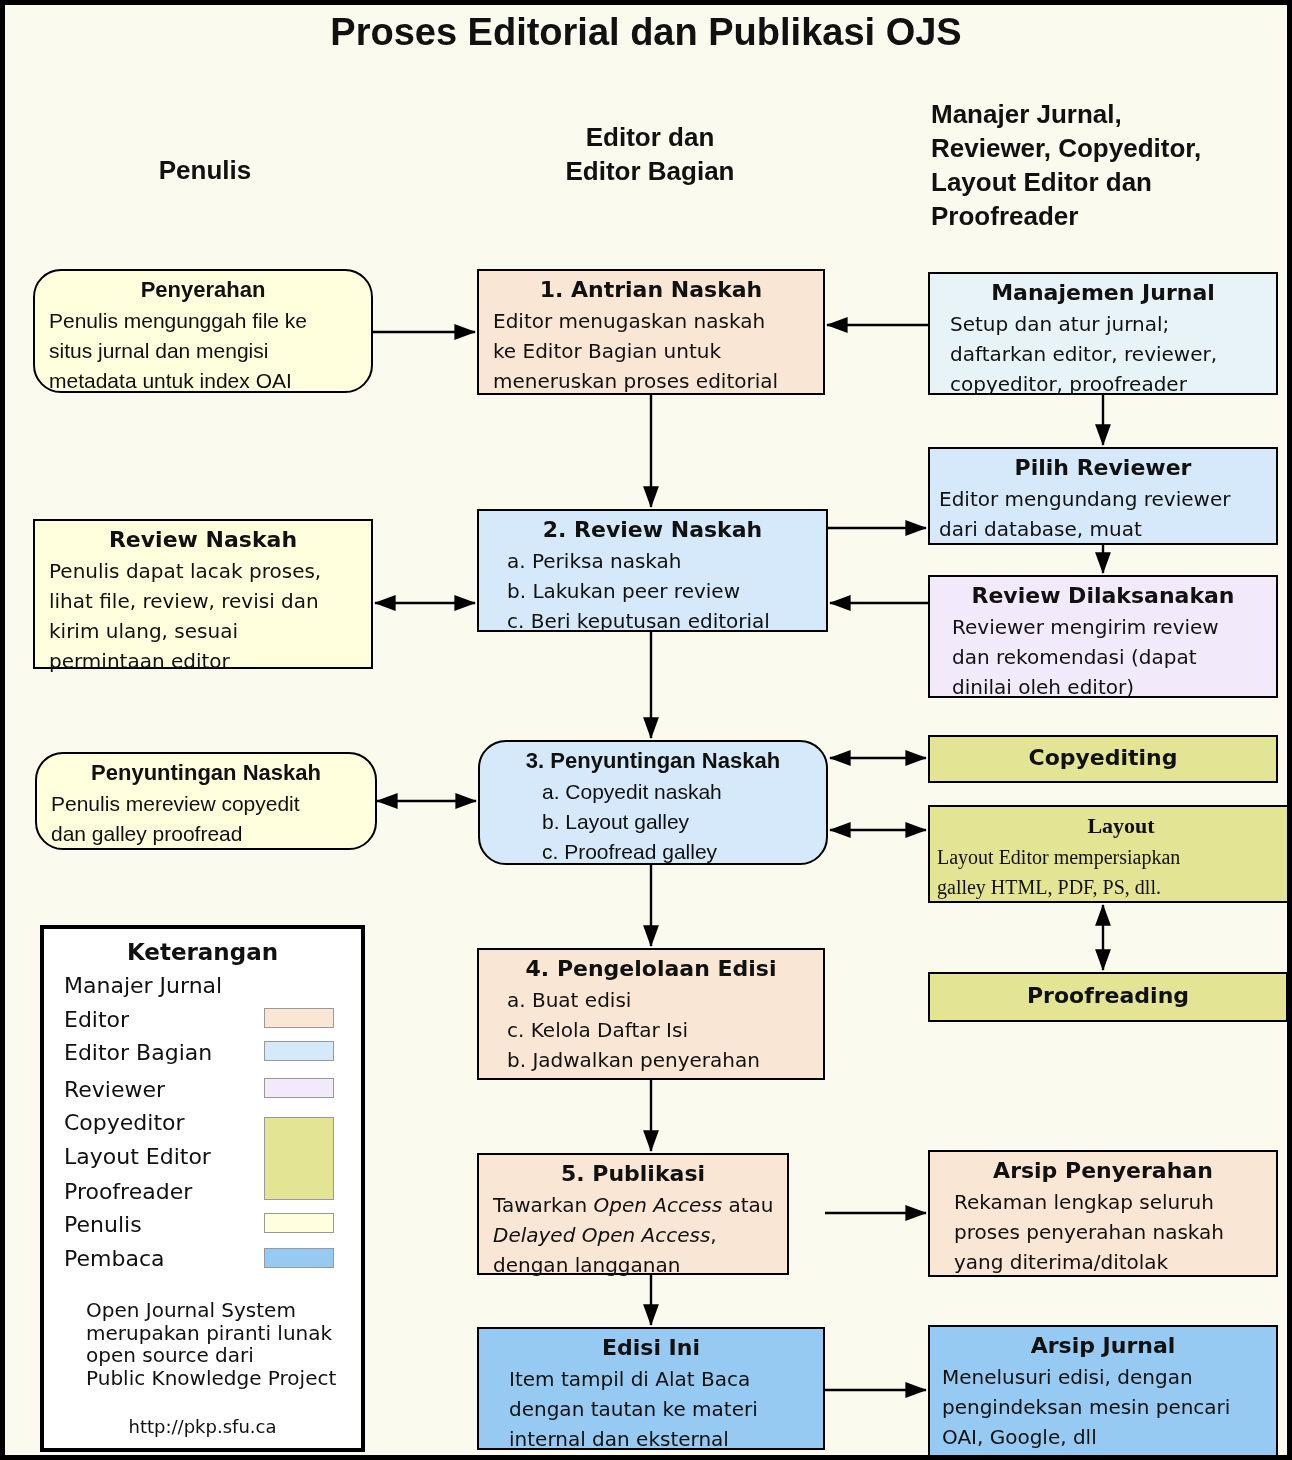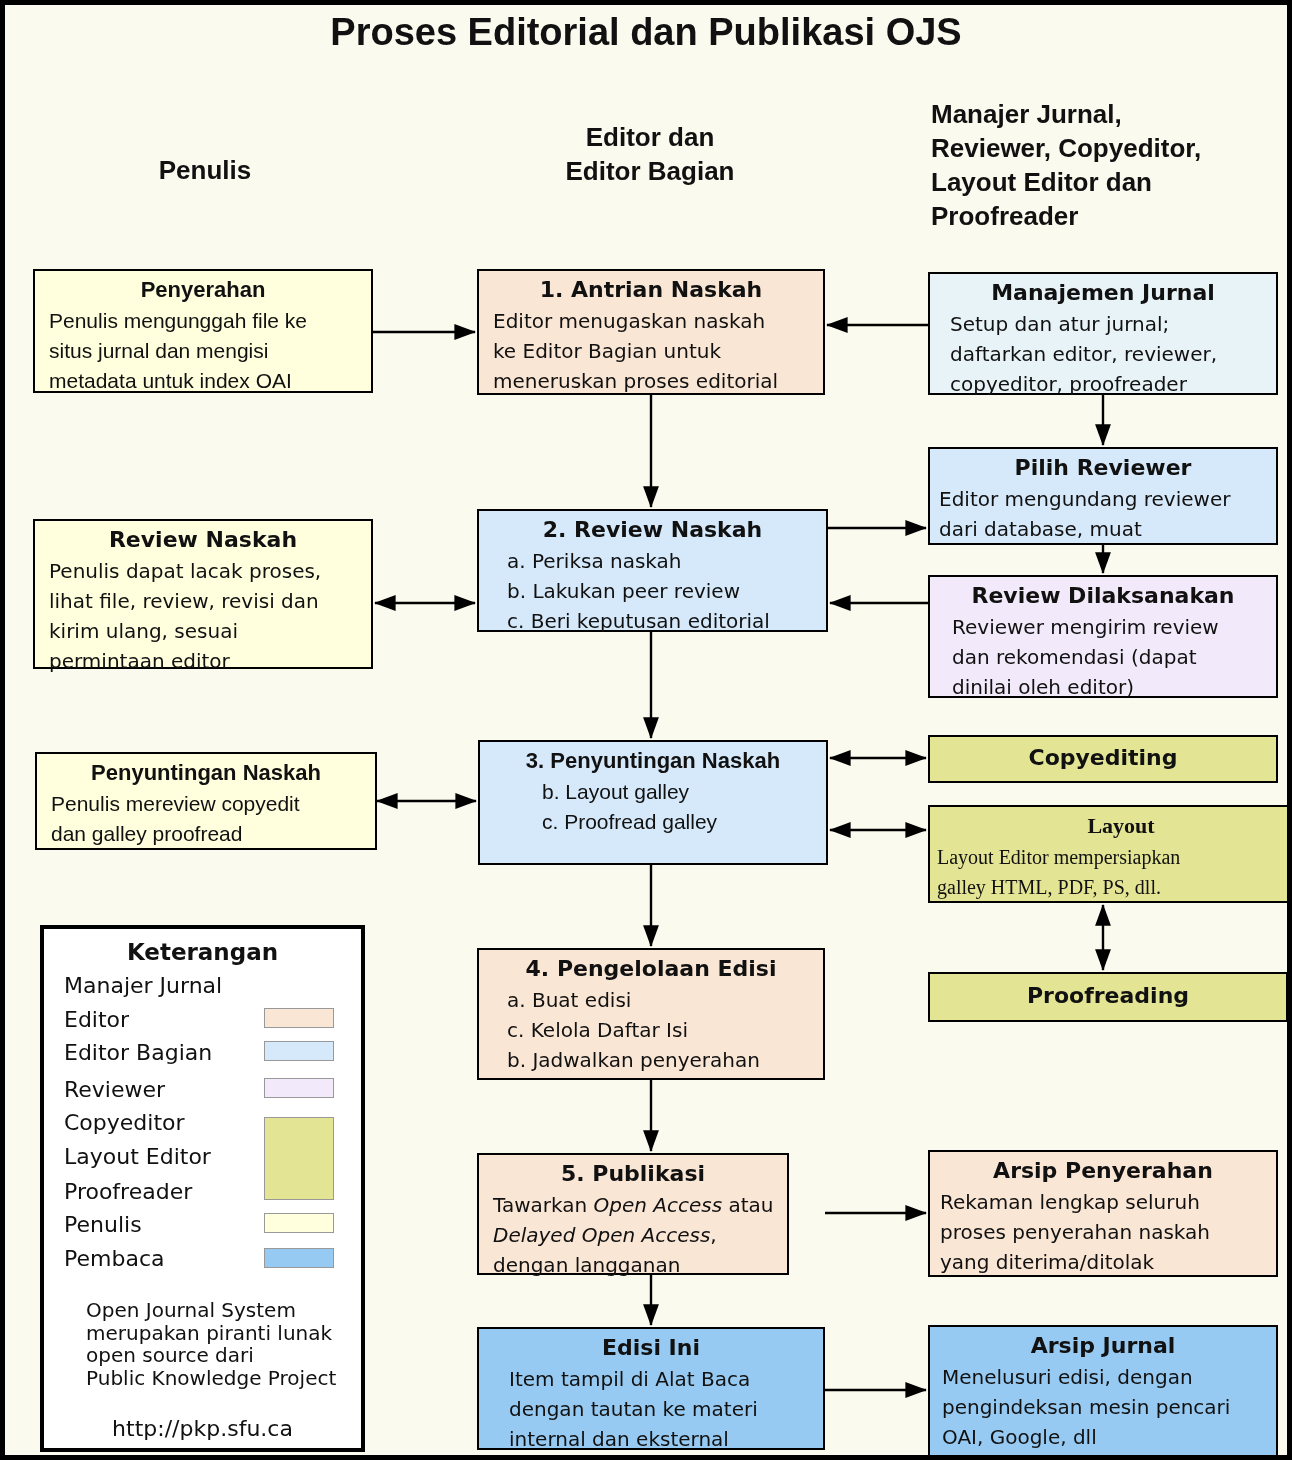--- a/index.html
+++ b/index.html
@@ -27,35 +27,35 @@
   }
   .ch-penulis{left:60px;top:148px;width:280px;text-align:center;}
   .ch-editor{left:470px;top:115px;width:350px;text-align:center;}
   .ch-manajer{left:926px;top:92px;width:360px;text-align:left;}
   .box{
     position:absolute;border:2.5px solid #000;box-sizing:border-box;
     font-size:20px;line-height:30px;
   }
   .bt{font-weight:bold;text-align:center;font-size:22px;line-height:32px;margin-top:3px;}
   .bb{white-space:pre-line;text-align:left;padding-left:14px;padding-right:4px;}
-  .cond, .cond .bt, .cond .bb{font-family:"Liberation Sans", sans-serif;}
+  .cond, .cond .bt, .cond .bb{font-family:"Liberation Sans", sans-serif;border-radius:28px;}
   .cond{font-size:21px;}
   .items div{padding-left:28px;}
   .indent60 div{padding-left:62px;}
   .single .bt{line-height:42px;}
   
   .legend{
     position:absolute;left:35px;top:920px;width:325px;height:527px;
     background:#fff;border:4px solid #000;box-sizing:border-box;
   }
   .lg-title{position:absolute;left:0;top:10px;width:100%;text-align:center;font-weight:bold;font-size:23px;}
   .lg-label{position:absolute;left:20px;font-size:22px;line-height:26px;}
   .lg-swatch{position:absolute;left:220px;width:70px;height:20px;border:1.5px solid #999;box-sizing:border-box;}
   .lg-foot{position:absolute;left:42px;top:370px;font-size:20px;line-height:22.5px;white-space:pre-line;}
-  .lg-url{position:absolute;left:0;top:487px;width:100%;text-align:center;font-size:22px;}
+  .lg-url{position:absolute;left:0;top:487px;width:100%;text-align:center;font-size:18px;}
 </style>
 </head>
 <body>
 
 <div class="page">
 
   <svg class="arrows" width="1292" height="1460" viewBox="0 0 1292 1460">
     <defs>
       <marker id="ah" markerWidth="9" markerHeight="6.6" refX="8.6" refY="3.3" orient="auto-start-reverse">
         <path d="M0,0 L9,3.3 L0,6.6 Z" fill="#000"></path>
@@ -126,20 +126,21 @@
     <div class="items">
       <div>a. Periksa naskah</div>
       <div>b. Lakukan peer review</div>
       <div>c. Beri keputusan editorial</div>
     </div>
   </div>
 
   <div class="box cond" style="left: 473px; top: 735px; width: 350px; height: 125px; background-color: rgb(214, 233, 250);">
     <div class="bt">3. Penyuntingan Naskah</div>
     <div class="items indent60">
+      <div>a. Copyedit naskah</div>
       <div>b. Layout galley</div>
       <div>c. Proofread galley</div>
     </div>
   </div>
 
   <div class="box" style="left: 472px; top: 943px; width: 348px; height: 132px; background-color: rgb(250, 230, 213);">
     <div class="bt">4. Pengelolaan Edisi</div>
     <div class="items">
       <div>a. Buat edisi</div>
       <div>c. Kelola Daftar Isi</div>
@@ -190,21 +191,21 @@
     <div class="bb" style="padding-left:7px;padding-right:0;">Layout Editor mempersiapkan
 galley HTML, PDF, PS, dll.</div>
   </div>
 
   <div class="box single" style="left: 923px; top: 967px; width: 360px; height: 50px; background-color: rgb(227, 229, 148);">
     <div class="bt" style="margin-top:1px;">Proofreading</div>
   </div>
 
   <div class="box" style="left: 923px; top: 1145px; width: 350px; height: 127px; background-color: rgb(250, 230, 213);">
     <div class="bt">Arsip Penyerahan</div>
-    <div class="bb" style="padding-left:10px;">Rekaman lengkap seluruh
+    <div class="bb" style="padding-left:18px;margin-left:6px;">Rekaman lengkap seluruh
 proses penyerahan naskah
 yang diterima/ditolak</div>
   </div>
 
   <div class="box" style="left: 923px; top: 1320px; width: 350px; height: 133px; background-color: rgb(151, 202, 242);">
     <div class="bt">Arsip Jurnal</div>
     <div class="bb" style="padding-left:12px;">Menelusuri edisi, dengan
 pengindeksan mesin pencari
 OAI, Google, dll</div>
   </div>

